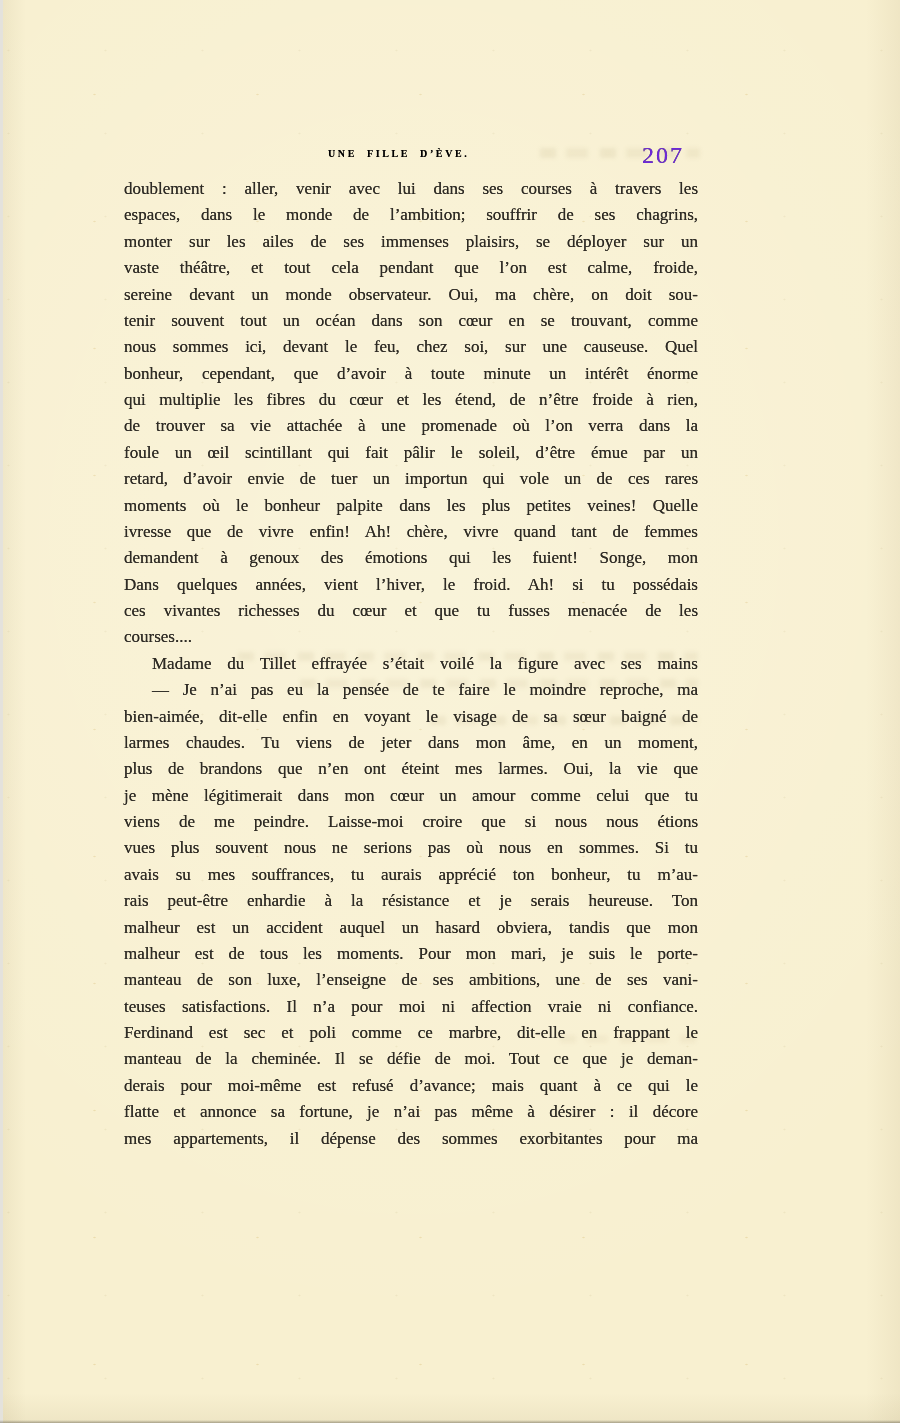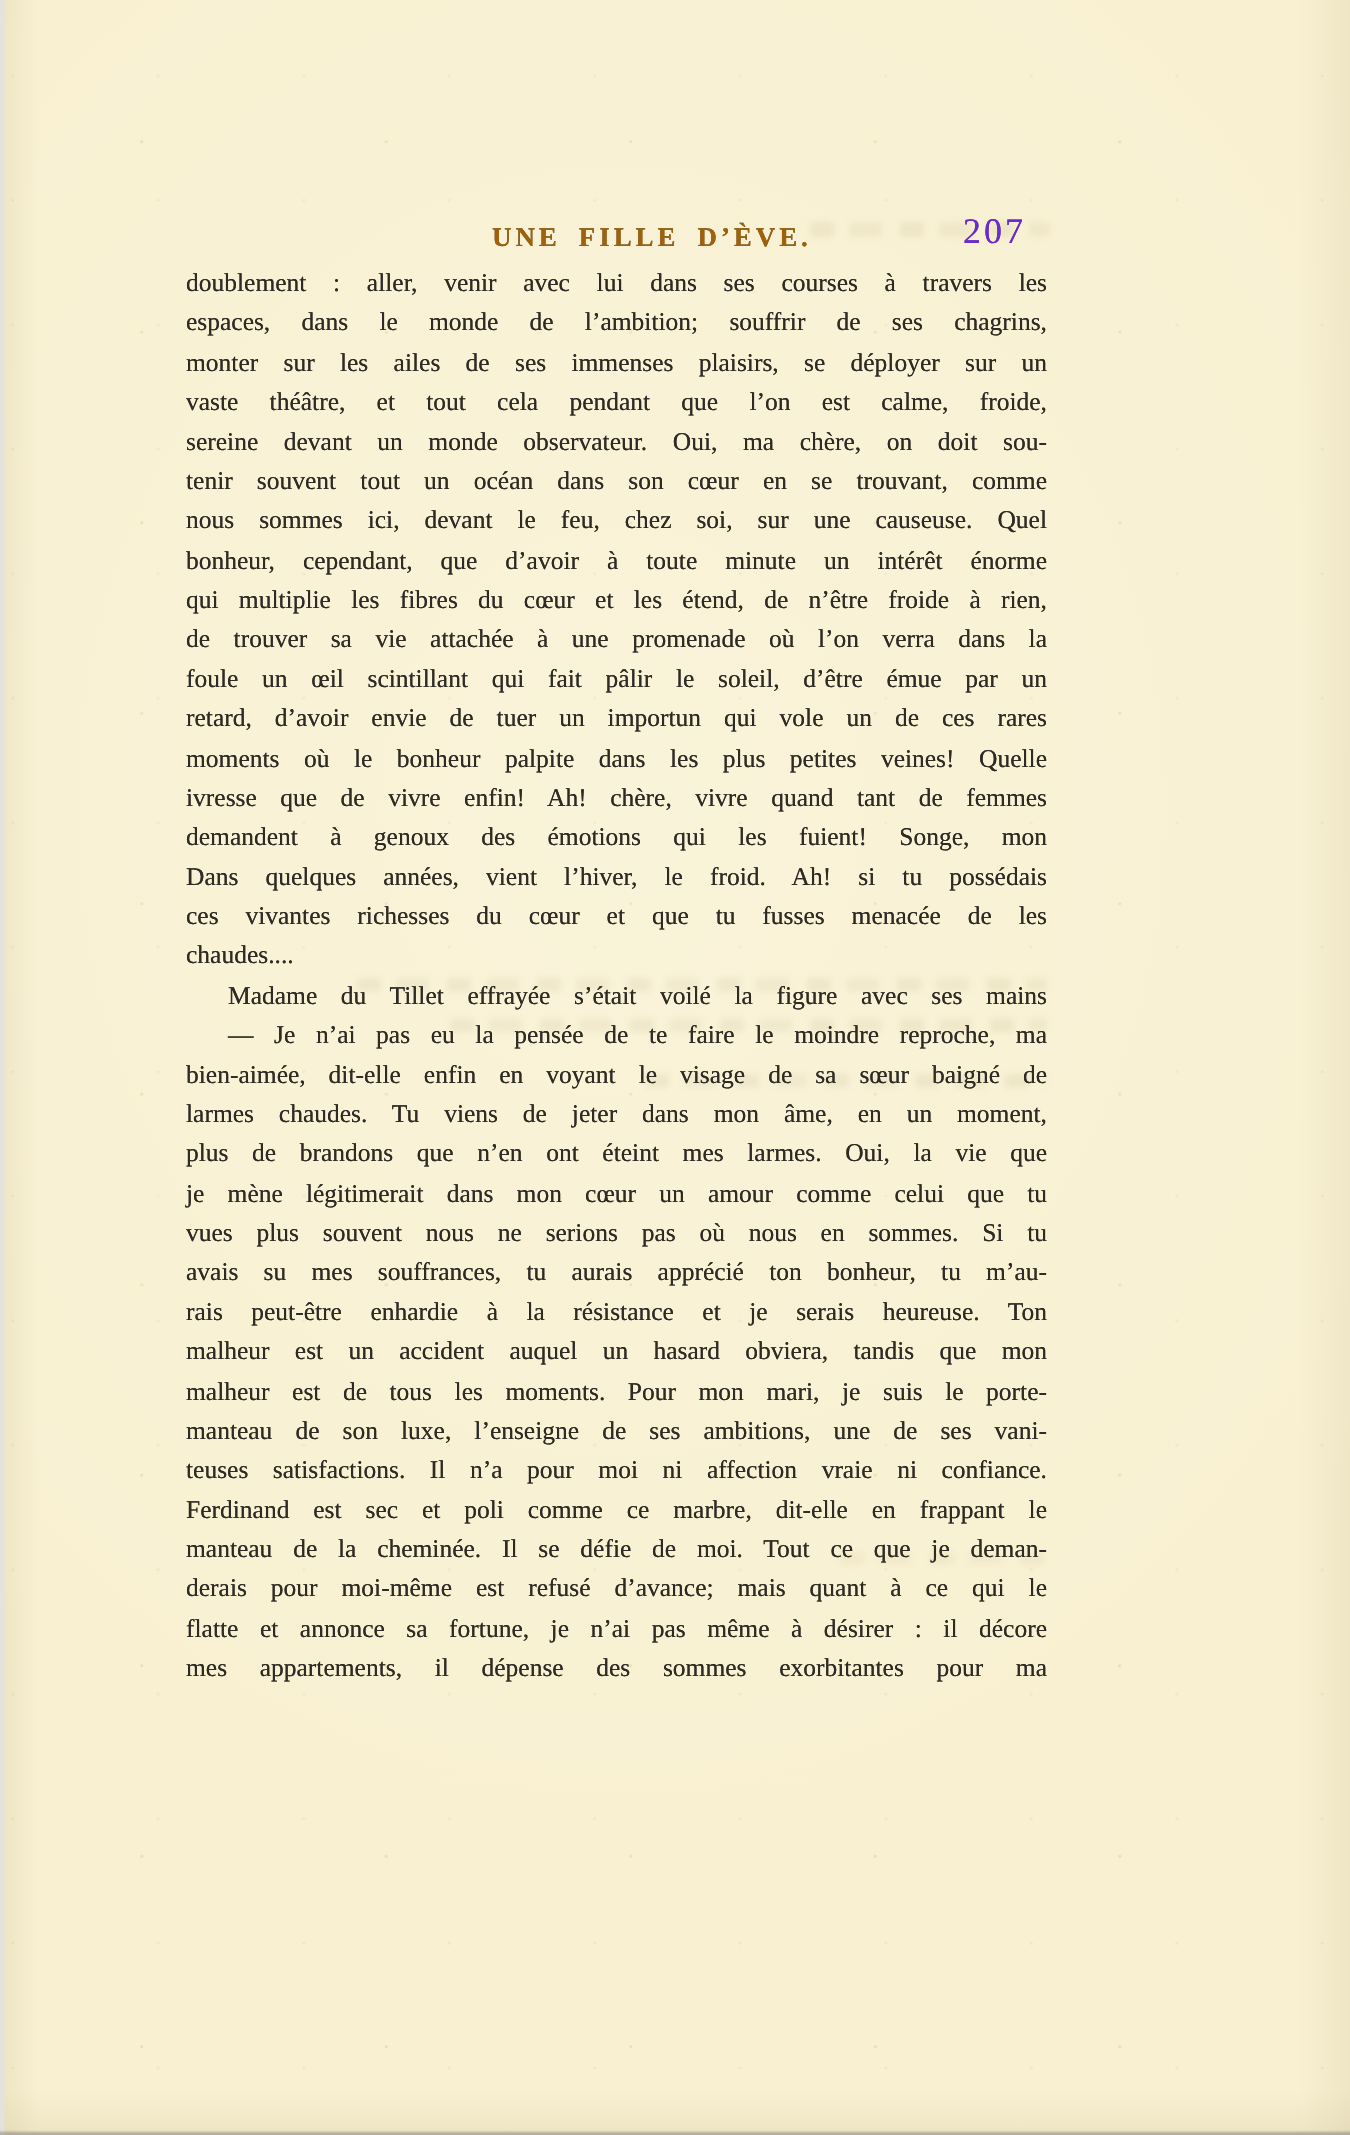--- a/index.html
+++ b/index.html
@@ -35,22 +35,22 @@
     background:#e4e2dc; z-index:4;
   }
   .edge-bottom {
     position:absolute; left:0; bottom:0; width:100%; height:3px;
     background:linear-gradient(rgba(110,105,88,0), rgba(110,105,88,0.55));
     z-index:4;
   }
   .header { position:absolute; left:124px; top:146px; width:574px; height:30px; z-index:5; }
   .running-title {
     position:absolute; left:204px; top:2px;
-    font-size:18px; letter-spacing:2.6px; word-spacing:5px;
-    font-weight:bold; color:#a16207;
+    font-size:10px; letter-spacing:2.6px; word-spacing:5px;
+    font-weight:bold; color:#000000;
     text-shadow:0 0 0.4px rgba(46,43,37,0.8);
     white-space:nowrap;
   }
   .page-number {
     position:absolute; left:518px; top:-4px;
     font-size:24px; color:#6d28d9; letter-spacing:2px;
     text-shadow:0 0 0.4px rgba(46,43,37,0.8);
   }
   .text-block {
     position:absolute; left:124px; top:176px; width:574px; z-index:5;
@@ -104,27 +104,28 @@
       <div class="line">bonheur, cependant, que d’avoir à toute minute un intérêt énorme</div>
       <div class="line">qui multiplie les fibres du cœur et les étend, de n’être froide à rien,</div>
       <div class="line">de trouver sa vie attachée à une promenade où l’on verra dans la</div>
       <div class="line">foule un œil scintillant qui fait pâlir le soleil, d’être émue par un</div>
       <div class="line">retard, d’avoir envie de tuer un importun qui vole un de ces rares</div>
       <div class="line">moments où le bonheur palpite dans les plus petites veines! Quelle</div>
       <div class="line">ivresse que de vivre enfin! Ah! chère, vivre quand tant de femmes</div>
       <div class="line">demandent à genoux des émotions qui les fuient! Songe, mon</div>
       <div class="line">Dans quelques années, vient l’hiver, le froid. Ah! si tu possédais</div>
       <div class="line">ces vivantes richesses du cœur et que tu fusses menacée de les</div>
-      <div class="line par-end">chaudes....</div>
+      <div class="line par-end">courses....</div>
       <div class="line indent">Madame du Tillet effrayée s’était voilé la figure avec ses mains</div>
       <div class="line indent">— Je n’ai pas eu la pensée de te faire le moindre reproche, ma</div>
       <div class="line">bien-aimée, dit-elle enfin en voyant le visage de sa sœur baigné de</div>
       <div class="line">larmes chaudes. Tu viens de jeter dans mon âme, en un moment,</div>
       <div class="line">plus de brandons que n’en ont éteint mes larmes. Oui, la vie que</div>
       <div class="line">je mène légitimerait dans mon cœur un amour comme celui que tu</div>
+      <div class="line">viens de me peindre. Laisse-moi croire que si nous nous étions</div>
       <div class="line">vues plus souvent nous ne serions pas où nous en sommes. Si tu</div>
       <div class="line">avais su mes souffrances, tu aurais apprécié ton bonheur, tu m’au-</div>
       <div class="line">rais peut-être enhardie à la résistance et je serais heureuse. Ton</div>
       <div class="line">malheur est un accident auquel un hasard obviera, tandis que mon</div>
       <div class="line">malheur est de tous les moments. Pour mon mari, je suis le porte-</div>
       <div class="line">manteau de son luxe, l’enseigne de ses ambitions, une de ses vani-</div>
       <div class="line">teuses satisfactions. Il n’a pour moi ni affection vraie ni confiance.</div>
       <div class="line">Ferdinand est sec et poli comme ce marbre, dit-elle en frappant le</div>
       <div class="line">manteau de la cheminée. Il se défie de moi. Tout ce que je deman-</div>
       <div class="line">derais pour moi-même est refusé d’avance; mais quant à ce qui le</div>

